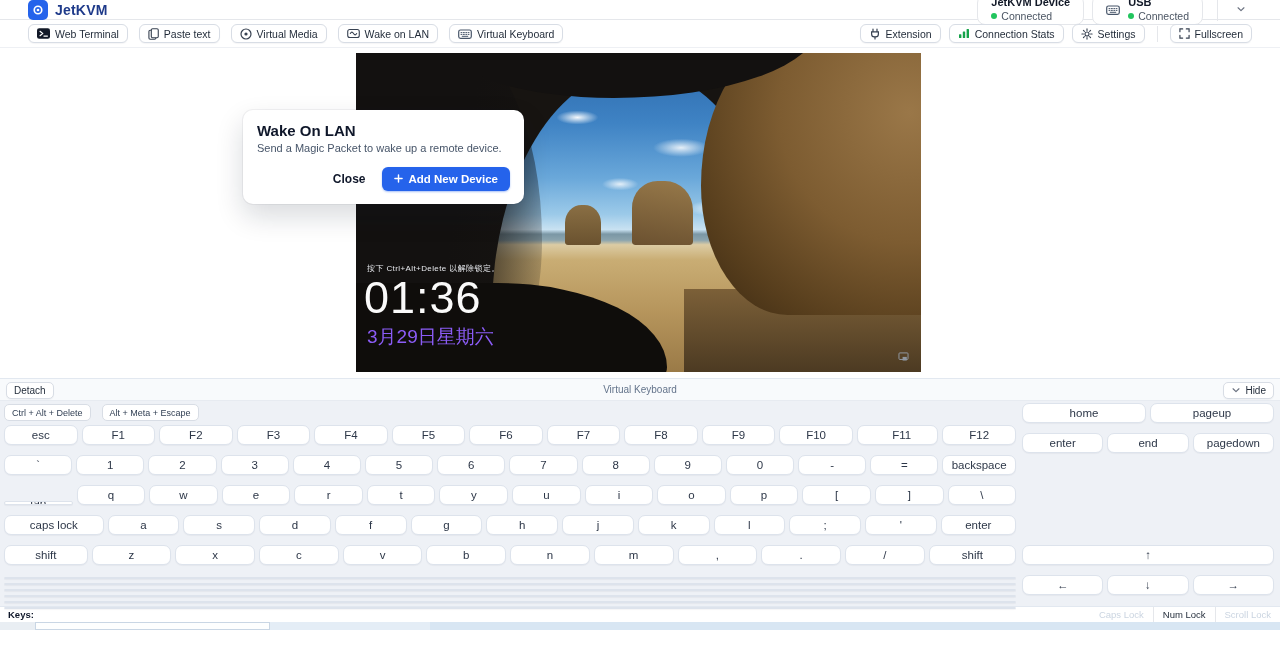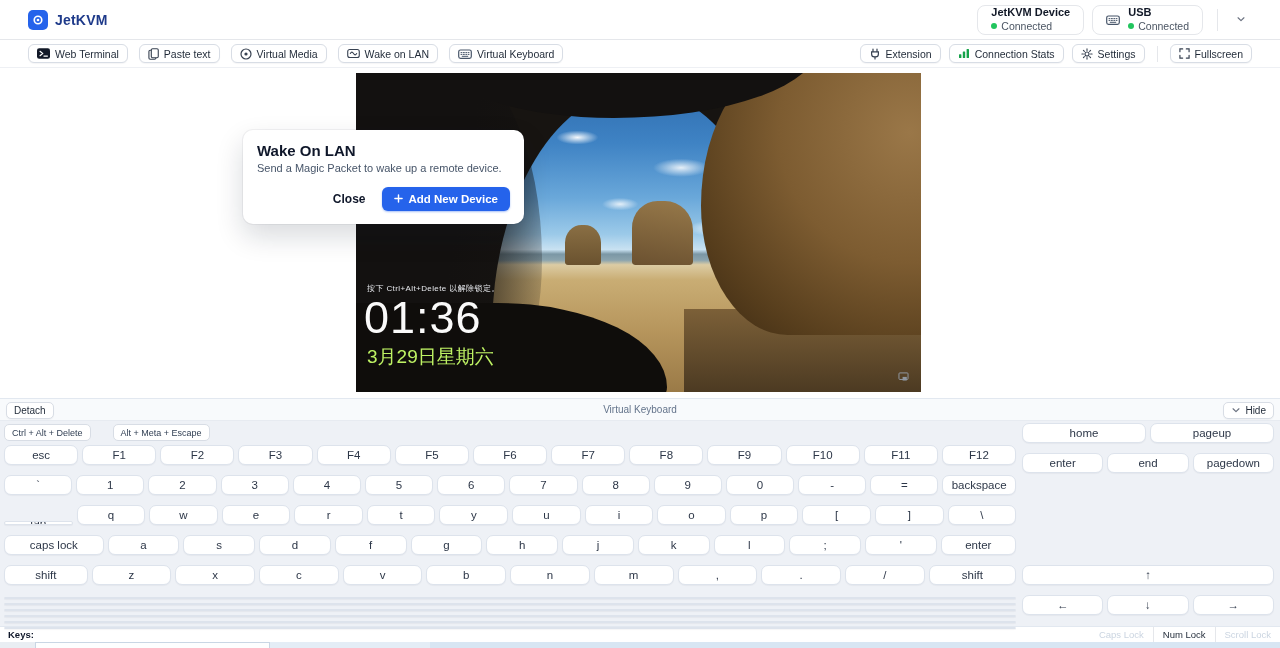--- a/index.html
+++ b/index.html
@@ -6,21 +6,21 @@
   html,body { width: 1280px; height: 648px; }
   body {
     font-family: "Liberation Sans", sans-serif;
     background: #ffffff; color: #111827;
     position: relative; overflow: hidden;
   }
   button { font-family: inherit; background: none; border: none; cursor: pointer; color: inherit; }
 
   
   .header {
-    height: 40px; display: flex; align-items: center; justify-content: space-between;
+    height: 20px; display: flex; align-items: center; justify-content: space-between;
     padding: 0 26px 0 28px; border-bottom: 1px solid #e5e7eb; background: #fff;
   }
   .brand { display: flex; align-items: center; gap: 7px; }
   .logo-chip {
     width: 20px; height: 20px; border-radius: 5px; background: #2563eb;
     display: inline-flex; align-items: center; justify-content: center;
   }
   .brand-name { font-size: 14px; font-weight: 700; color: #1e3a8a; letter-spacing: .2px; }
   .header-right { display: flex; align-items: center; }
   .dev-card {
@@ -79,21 +79,21 @@
     border-radius: 52% 0 0 46% / 68% 0 0 58%; }
   .shadow-top { position: absolute; top: -9%; left: 16%; width: 66%; height: 23%;
     background: #131110; border-radius: 0 0 55% 45% / 0 0 100% 75%; }
   .shadow-left { position: absolute; left: -7%; top: -5%; width: 40%; height: 116%;
     background: linear-gradient(100deg,#131110 58%, rgba(19,17,16,0) 100%);
     border-radius: 0 65% 55% 0 / 0 85% 70% 0; }
   .shadow-bottom { position: absolute; left: -5%; bottom: -8%; width: 60%; height: 36%;
     background: #0f0d0b; border-radius: 0 65% 25% 0 / 0 95% 35% 0; }
   .lock-hint { position: absolute; left: 11px; top: 210px; font-size: 8px; color: #e5e7eb; letter-spacing: .4px; }
   .lock-time { position: absolute; left: 8px; top: 222px; font-size: 45px; font-weight: 300; color: #fafafa; line-height: 1; letter-spacing: 1px; }
-  .lock-date { position: absolute; left: 11px; top: 271px; font-size: 19px; font-weight: 300; color: #bef264; }
+  .lock-date { position: absolute; left: 11px; top: 271px; font-size: 19px; font-weight: 300; color: #8b5cf6; }
   .screen-corner-ic { position: absolute; right: 12px; bottom: 6px; opacity: .85; }
 
   
   .popover {
     position: absolute; left: 243px; top: 62px; width: 281px; z-index: 20;
     background: #fff; border-radius: 10px; padding: 12px 14px 13px;
     box-shadow: 0 12px 28px rgba(15,23,42,.16), 0 0 0 1px rgba(15,23,42,.05);
   }
   .pop-title { font-size: 15px; font-weight: 700; color: #0f172a; }
   .pop-sub { font-size: 11px; color: #475569; margin-top: 3px; }
@@ -122,21 +122,21 @@
   }
   .kb-title { font-size: 10px; color: #64748b; }
   .mini-btn {
     height: 17px; display: inline-flex; align-items: center; gap: 4px;
     background: #fff; border: 1px solid #d8dde5; border-radius: 5px;
     font-size: 10px; color: #1f2937; padding: 0 7px; box-shadow: 0 1px 1px rgba(16,24,40,.04);
   }
   .detach-btn { position: absolute; left: 6px; top: 3px; }
   .hide-btn { position: absolute; right: 6px; top: 3px; }
   .kb-body { position: relative; height: 205px; background: #eef1f6; }
-  .presets { position: absolute; left: 4px; top: 3px; display: flex; gap: 22px; }
+  .presets { position: absolute; left: 4px; top: 3px; display: flex; gap: 11px; }
   .preset-btn {
     height: 17px; background: #fff; border: 1px solid #d8dde5; border-radius: 5px;
     font-size: 9px; color: #334155; padding: 0 7px;
   }
   .kb-row { position: absolute; height: 20px; display: flex; gap: 4px; }
   .key {
     flex: 1 1 0; background: #fff; border: 1px solid #dde3ec; border-radius: 7px;
     display: inline-flex; align-items: center; justify-content: center;
     font-size: 11.5px; color: #2d3748; box-shadow: 0 1px 1px rgba(16,24,40,.04);
     white-space: nowrap; overflow: hidden;
@@ -356,21 +356,21 @@
       <button class="key" style="flex-grow: 1;">F1</button>
       <button class="key" style="flex-grow: 1;">F2</button>
       <button class="key" style="flex-grow: 1;">F3</button>
       <button class="key" style="flex-grow: 1;">F4</button>
       <button class="key" style="flex-grow: 1;">F5</button>
       <button class="key" style="flex-grow: 1;">F6</button>
       <button class="key" style="flex-grow: 1;">F7</button>
       <button class="key" style="flex-grow: 1;">F8</button>
       <button class="key" style="flex-grow: 1;">F9</button>
       <button class="key" style="flex-grow: 1;">F10</button>
-      <button class="key" style="flex-grow: 1;">F11</button>
+      <button class="key" style="flex-grow: 1; padding-left: 8px;">F11</button>
       <button class="key" style="flex-grow: 1;">F12</button>
     </div>
     <div class="kb-row" style="top: 54px; left: 4px; width: 1012px;">
       <button class="key" style="flex-grow: 1;">`</button>
       <button class="key" style="flex-grow: 1;">1</button>
       <button class="key" style="flex-grow: 1;">2</button>
       <button class="key" style="flex-grow: 1;">3</button>
       <button class="key" style="flex-grow: 1;">4</button>
       <button class="key" style="flex-grow: 1;">5</button>
       <button class="key" style="flex-grow: 1;">6</button>

